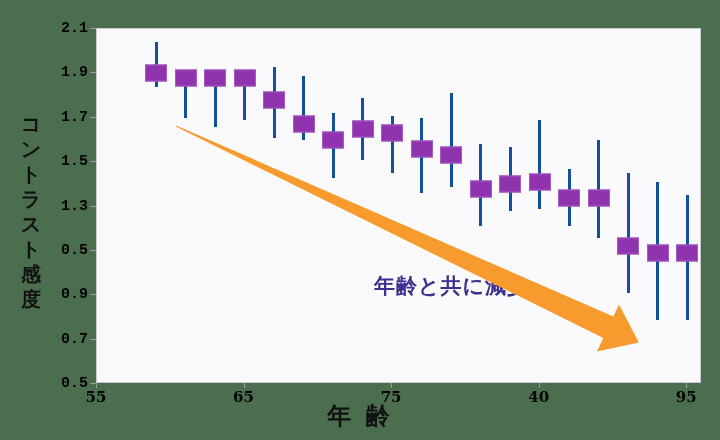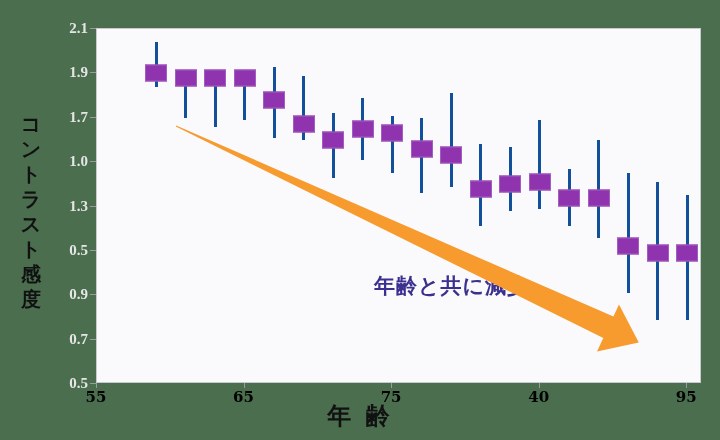--- a/index.html
+++ b/index.html
@@ -56,24 +56,24 @@
     height: 355px;
     background: #fafafc;
     border: 1px solid #c9c9cf;
     box-sizing: border-box;
   }
   .ytick-label {
     position: absolute;
     right: 632px;
     width: 42px;
     text-align: right;
-    font-family: Liberation Serif, serif;
+    font-family: Liberation Mono, monospace;
     font-weight: bold;
     font-size: 15px;
-    color: #e5e5e5;
+    color: #000000;
     transform: translateY(-50%);
   }
   .ytick-mark {
     position: absolute;
     left: 90px;
     width: 6px;
     height: 1px;
     background: #9a9aa2;
   }
   .xtick-label {
@@ -154,21 +154,21 @@
       <div class="ytick-label" style="top: 383px;">0.5</div>
       <div class="ytick-mark" style="top: 383px;"></div>
       <div class="ytick-label" style="top: 338.625px;">0.7</div>
       <div class="ytick-mark" style="top: 338.625px;"></div>
       <div class="ytick-label" style="top: 294.25px;">0.9</div>
       <div class="ytick-mark" style="top: 294.25px;"></div>
       <div class="ytick-label" style="top: 249.875px;">0.5</div>
       <div class="ytick-mark" style="top: 249.875px;"></div>
       <div class="ytick-label" style="top: 205.5px;">1.3</div>
       <div class="ytick-mark" style="top: 205.5px;"></div>
-      <div class="ytick-label" style="top: 161.125px;">1.0</div>
+      <div class="ytick-label" style="top: 161.125px;">1.5</div>
       <div class="ytick-mark" style="top: 161.125px;"></div>
       <div class="ytick-label" style="top: 116.75px;">1.7</div>
       <div class="ytick-mark" style="top: 116.75px;"></div>
       <div class="ytick-label" style="top: 72.375px;">1.9</div>
       <div class="ytick-mark" style="top: 72.375px;"></div>
       <div class="ytick-label" style="top: 28px;">2.1</div>
       <div class="ytick-mark" style="top: 28px;"></div>
     </div>
   <div id="xticks-layer">
       <div class="xtick-label" style="left: 96px;">55</div>

